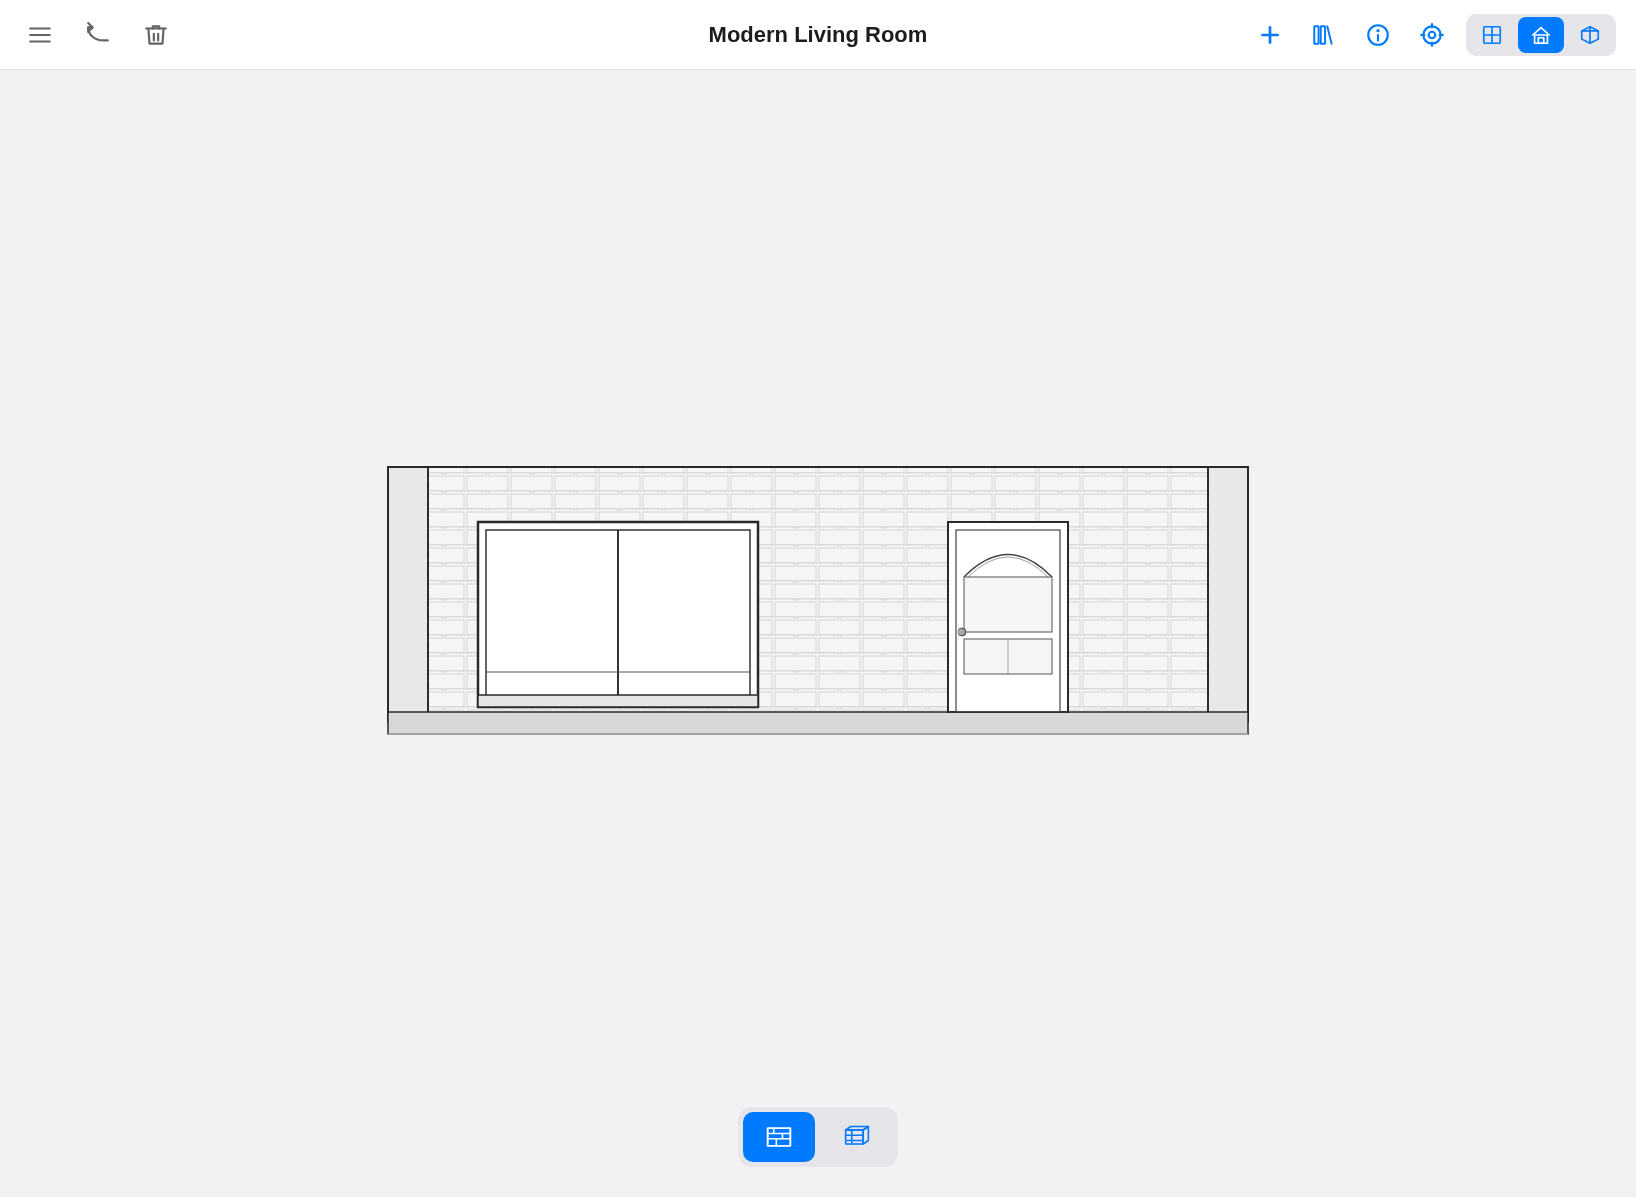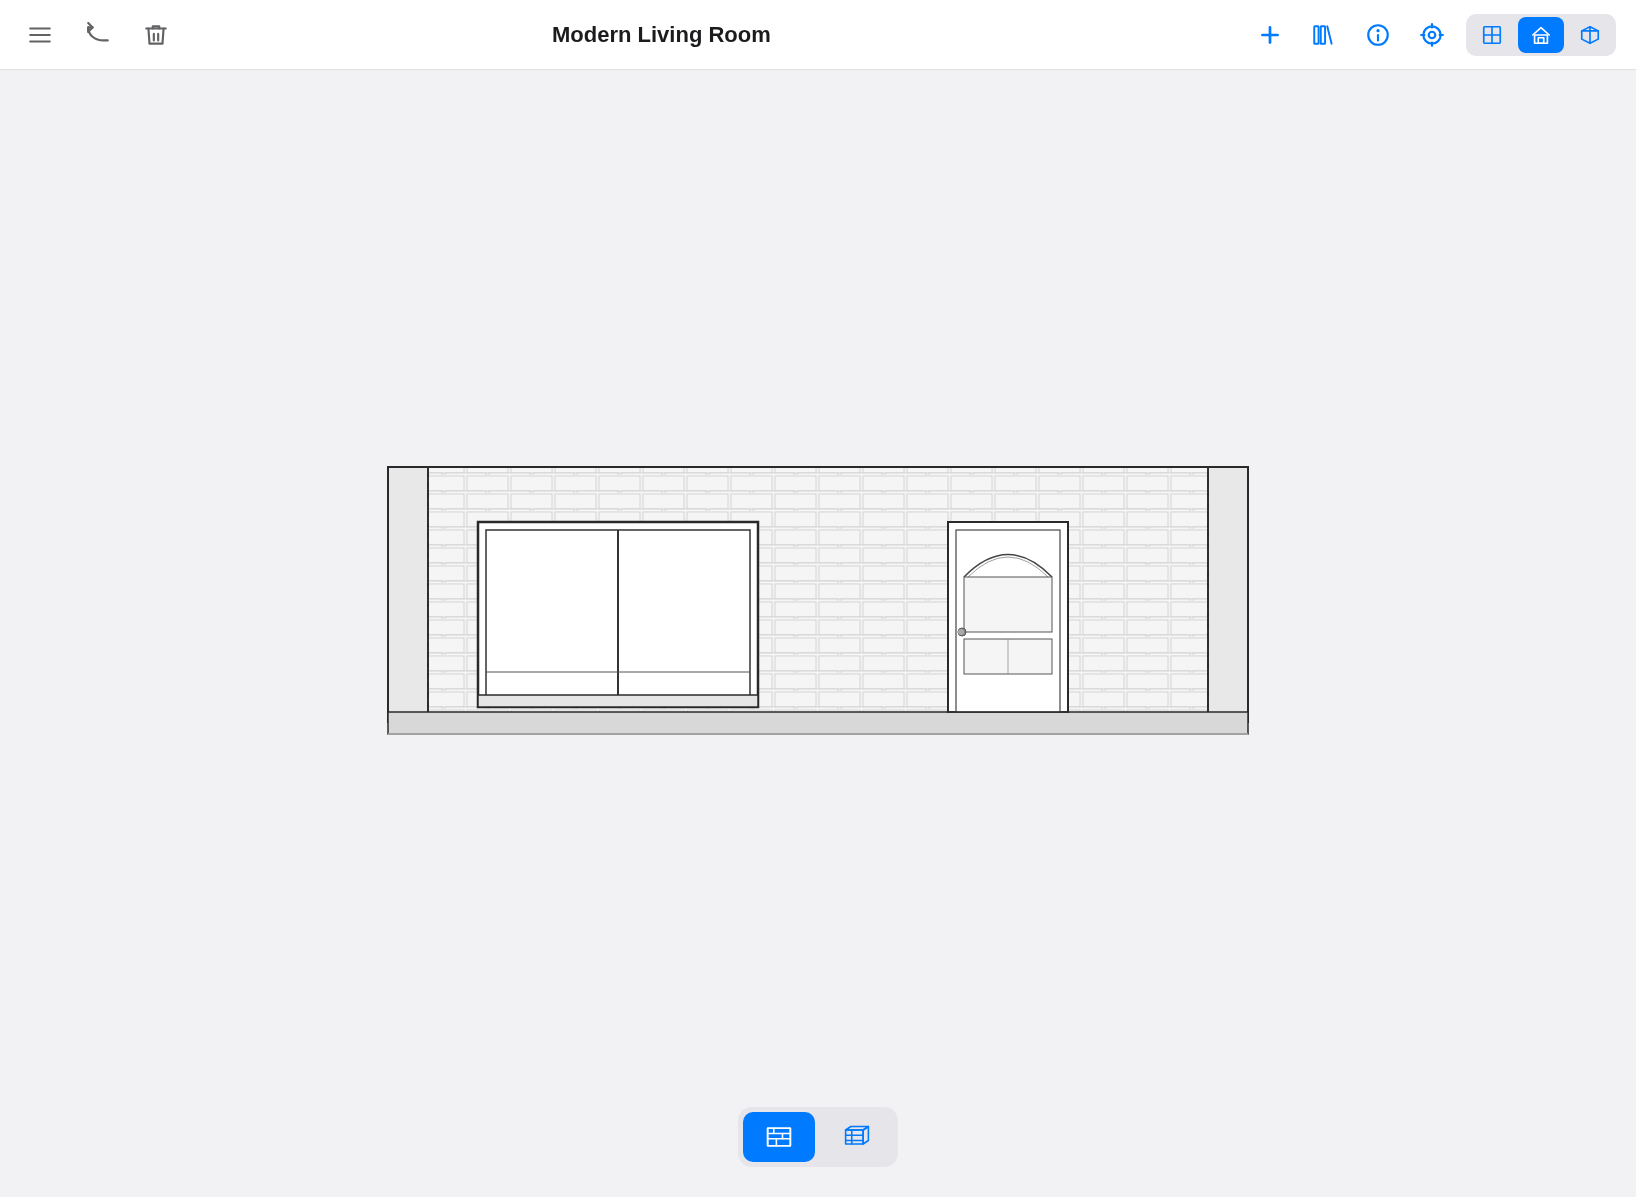--- a/index.html
+++ b/index.html
@@ -26,21 +26,21 @@
     }
     .toolbar-left {
       display: flex;
       align-items: center;
       gap: 18px;
       flex: 1;
     }
     .toolbar-center {
       flex: 1;
       display: flex;
-      justify-content: flex-start;
+      justify-content: center;
       align-items: center;
     }
     .toolbar-right {
       flex: 1;
       display: flex;
       align-items: center;
       justify-content: flex-end;
       gap: 14px;
     }
     .toolbar-title {

